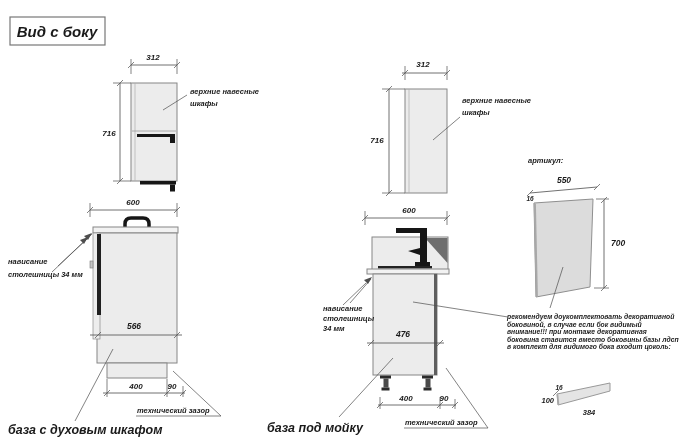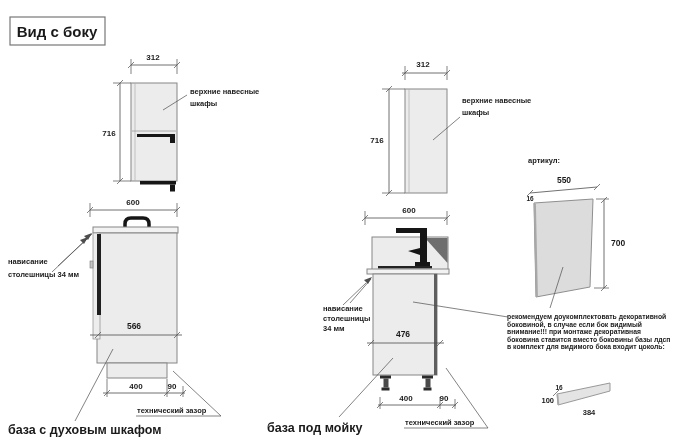--- a/index.html
+++ b/index.html
@@ -1,17 +1,17 @@
 <!DOCTYPE html>
 <html><head>
 <meta charset="utf-8">
 <style>
   html,body{margin:0;padding:0;background:#fff;}
   .stage{position:relative;width:700px;height:438px;background:#ffffff;overflow:hidden;
-         font-family:"Liberation Sans",sans-serif;}
+         font-family:"Liberation Sans",sans-serif;font-style:italic;}
   svg text{fill:#1a1a1a;font-family:"Liberation Sans",sans-serif;font-weight:700;}
   .t15{font-size:15px;}
   .t12{font-size:12.5px;}
   .t85{font-size:8.5px;}
   .t8{font-size:8px;}
   .t75{font-size:7.5px;}
   .t65{font-size:6.5px;}
   .note-t{font-size:6.8px;}
   .sline{stroke:#4d4d4d;stroke-width:0.8;fill:none;}
   .sthin{stroke:#4d4d4d;stroke-width:0.7;fill:none;}

